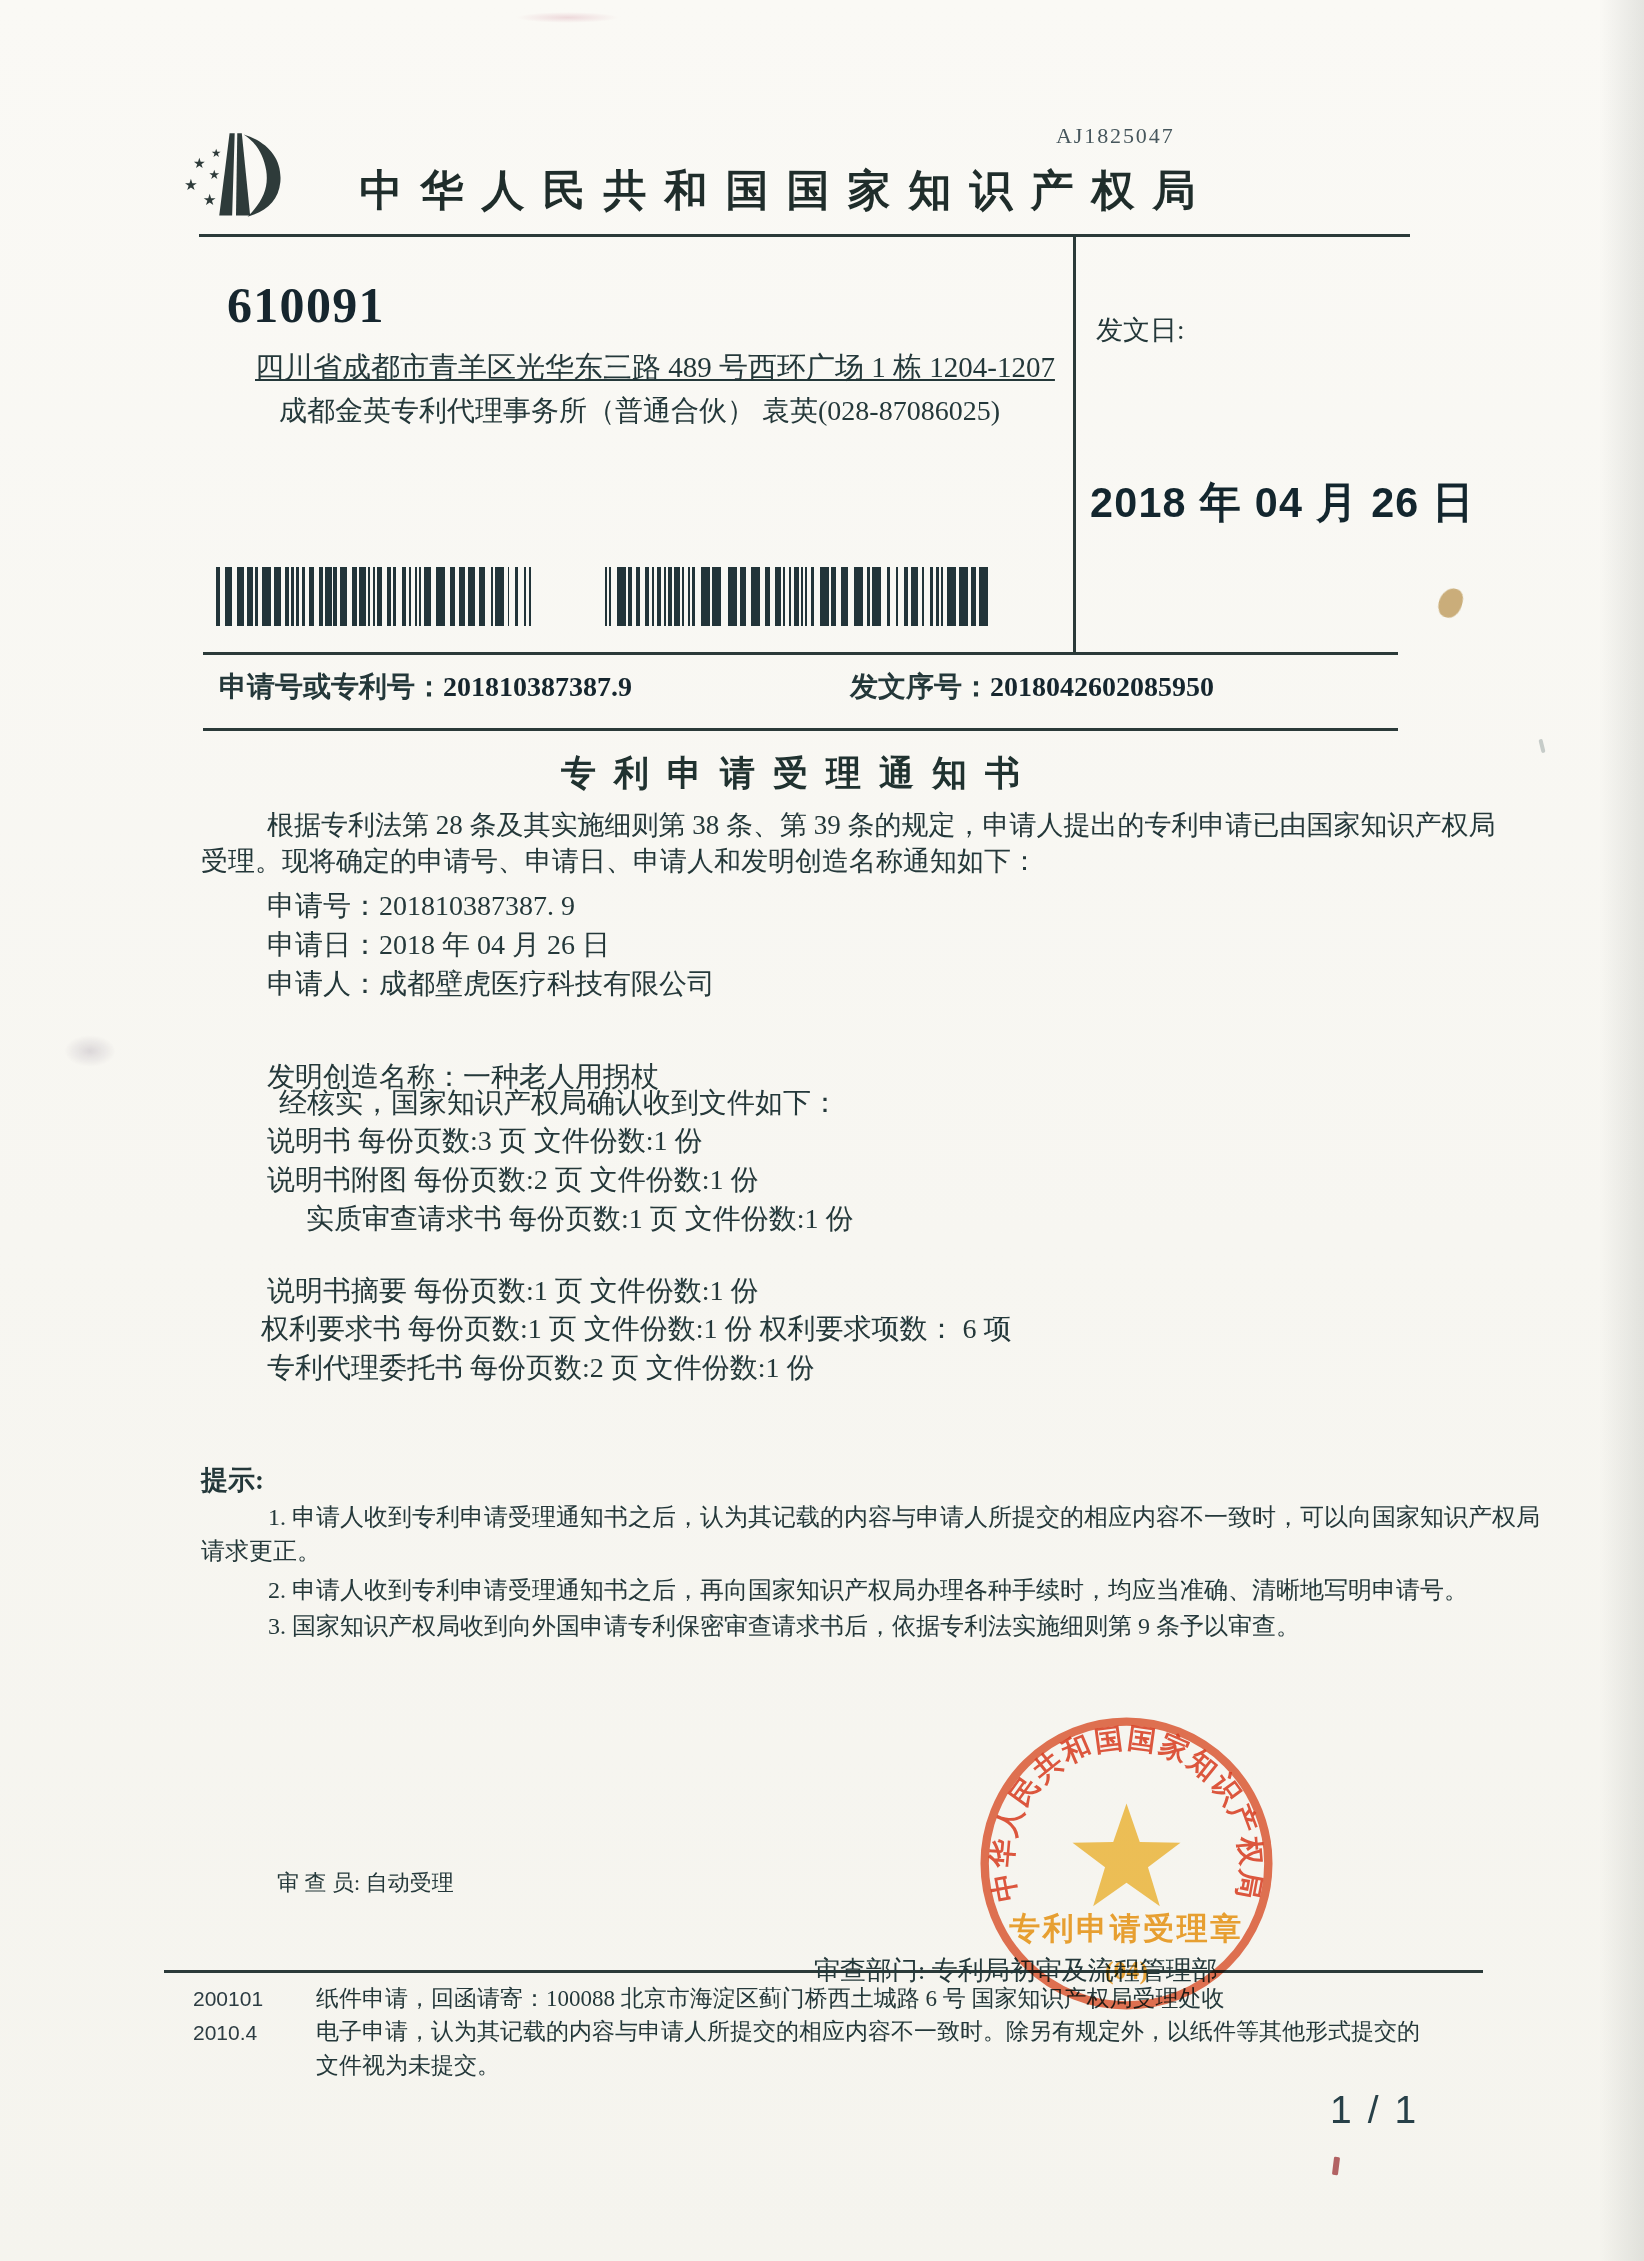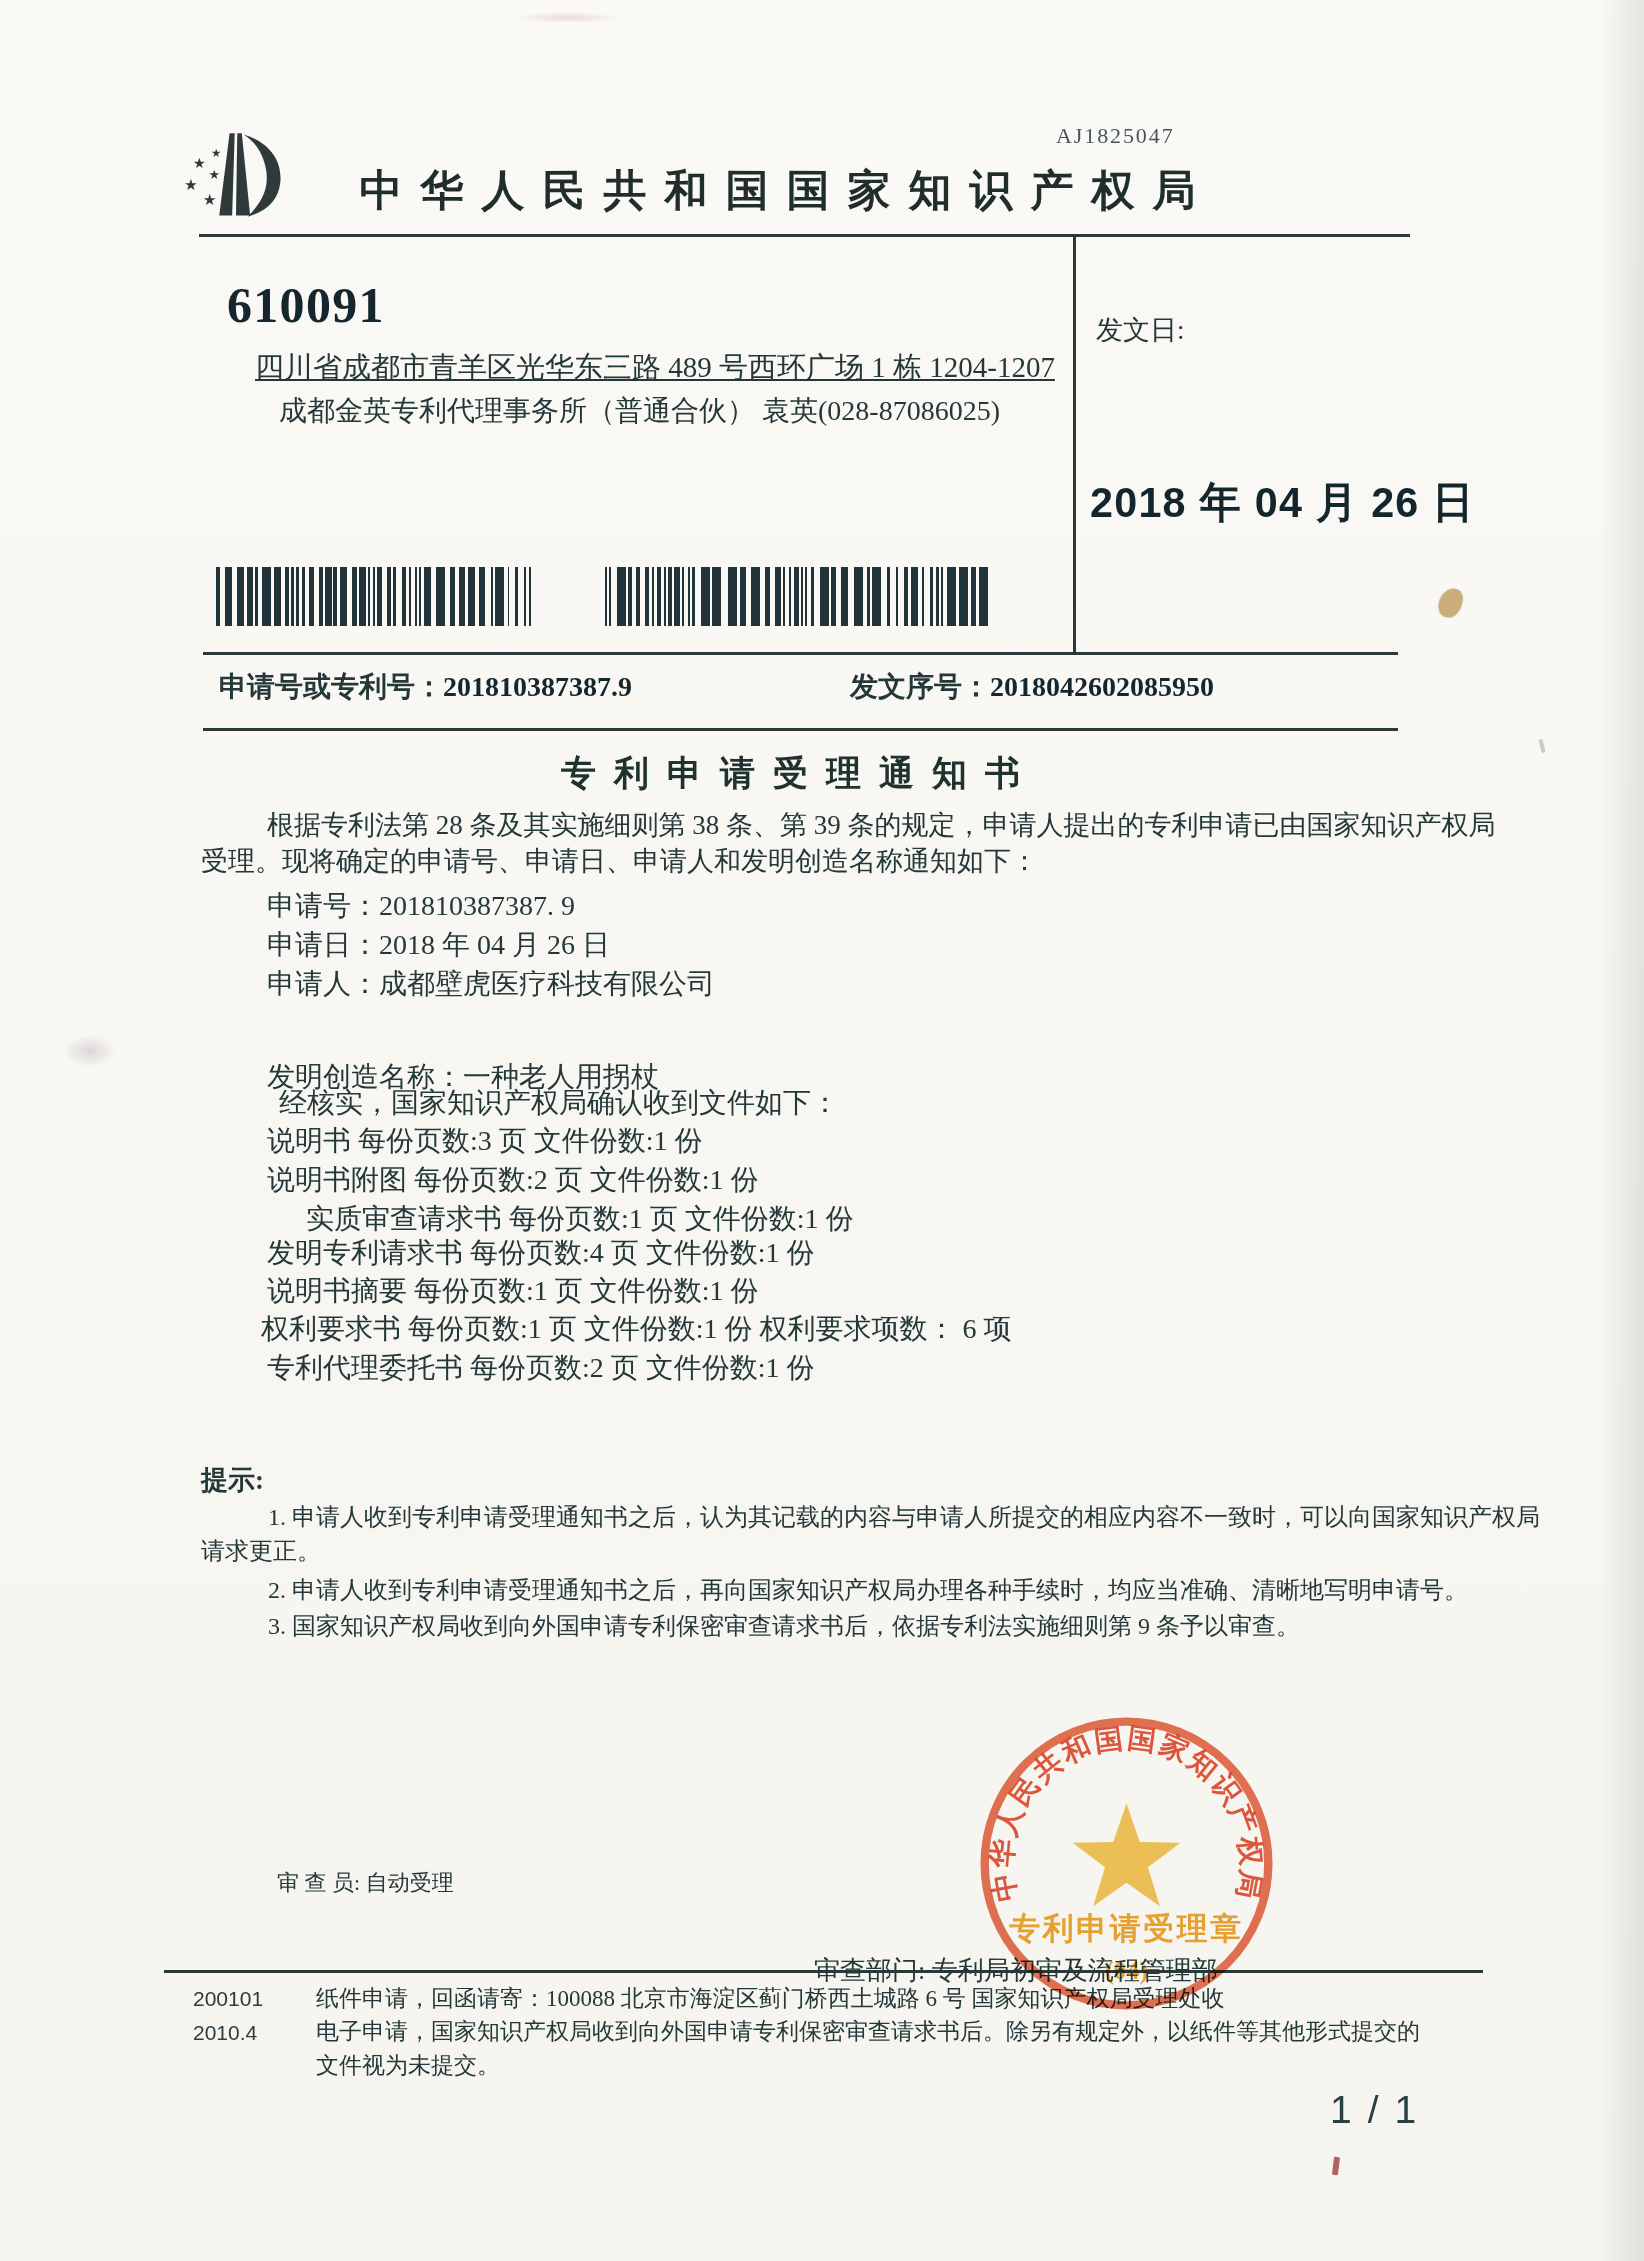--- a/index.html
+++ b/index.html
@@ -92,21 +92,20 @@
     <span class="ink">申请人：</span><span class="ink">成都壁虎医疗科技有限公司</span>
   </div>
   <div class="t" style="left:267px;top:1061px;font-size:28px;">
     <span class="ink">发明创造名称：</span><span class="ink">一种老人用拐杖</span>
   </div>
 
   <div class="t ink" style="left:267px;top:1087px;font-size:28px;margin-left:12px;">经核实，国家知识产权局确认收到文件如下：</div>
   <div class="t ink" style="left:267px;top:1125px;font-size:28px;">说明书 每份页数:3 页 文件份数:1 份</div>
   <div class="t ink" style="left:267px;top:1164px;font-size:28px;">说明书附图 每份页数:2 页 文件份数:1 份</div>
   <div class="t ink" style="left:267px;top:1203px;font-size:28px;margin-left:39px;">实质审查请求书 每份页数:1 页 文件份数:1 份</div>
-  <div class="t ink" style="left:267px;top:1237px;font-size:28px;">发明专利请求书 每份页数:4 页 文件份数:1 份</div>
   <div class="t ink" style="left:267px;top:1275px;font-size:28px;">说明书摘要 每份页数:1 页 文件份数:1 份</div>
   <div class="t ink" style="left:261px;top:1313px;font-size:28px;">权利要求书 每份页数:1 页 文件份数:1 份 权利要求项数： 6 项</div>
   <div class="t ink" style="left:267px;top:1352px;font-size:28px;">专利代理委托书 每份页数:2 页 文件份数:1 份</div>
 
   <div class="t ink" style="left:201px;top:1465px;font-size:27px;font-weight:600;">提示:</div>
   <div class="t ink" style="left:268px;top:1504px;font-size:24px;">1. 申请人收到专利申请受理通知书之后，认为其记载的内容与申请人所提交的相应内容不一致时，可以向国家知识产权局</div>
   <div class="t ink" style="left:201px;top:1538px;font-size:24px;">请求更正。</div>
   <div class="t ink" style="left:268px;top:1577px;font-size:24px;">2. 申请人收到专利申请受理通知书之后，再向国家知识产权局办理各种手续时，均应当准确、清晰地写明申请号。</div>
   <div class="t ink" style="left:268px;top:1613px;font-size:24px;">3. 国家知识产权局收到向外国申请专利保密审查请求书后，依据专利法实施细则第 9 条予以审查。</div>
 
@@ -128,21 +127,21 @@
     </text>
     <text x="235" y="352" text-anchor="middle" font-size="48" font-weight="bold" fill="#f0a22a" opacity="0.95" letter-spacing="4" font-family="Liberation Serif, DejaVu Serif, serif">专利申请受理章</text>
     <text x="235" y="414" text-anchor="middle" font-size="40" font-weight="bold" fill="#f0a22a" opacity="0.9" font-family="Liberation Serif, DejaVu Serif, serif">(04)</text>
   </svg>
 
   <div class="rule" style="left:164px;top:1970px;width:1319px;height:3.2px;"></div>
 
   <div class="t sans" style="left:193px;top:1987px;font-size:21px;color:#2c3c42;">200101</div>
   <div class="t sans" style="left:193px;top:2021px;font-size:21px;color:#2c3c42;">2010.4</div>
   <div class="t ink" style="left:316px;top:1986px;font-size:23px;">纸件申请，回函请寄：100088 北京市海淀区蓟门桥西土城路 6 号  国家知识产权局受理处收</div>
-  <div class="t ink" style="left:316px;top:2019px;font-size:23px;">电子申请，国家知识产权局收到向外国申请专利保密审查请求书后。除另有规定外，以纸件等其他形式提交的</div>
+  <div class="t ink" style="left:316px;top:2019px;font-size:23px;">电子申请，认为其记载的内容与申请人所提交的相应内容不一致时。除另有规定外，以纸件等其他形式提交的</div>
   <div class="t ink" style="left:316px;top:2053px;font-size:23px;">文件视为未提交。</div>
 
   <div class="t sans" style="left:1330px;top:2088px;font-size:39px;letter-spacing:2.6px;color:#274048;">1 / 1</div>
 
   <div class="artifact edge-right"></div>
   <div class="artifact stain-yellow"></div>
   <div class="artifact smudge-gray"></div>
   <div class="artifact smudge-pink"></div>
   <div class="artifact red-tick"></div>
   <div class="artifact quote-mark"></div>

